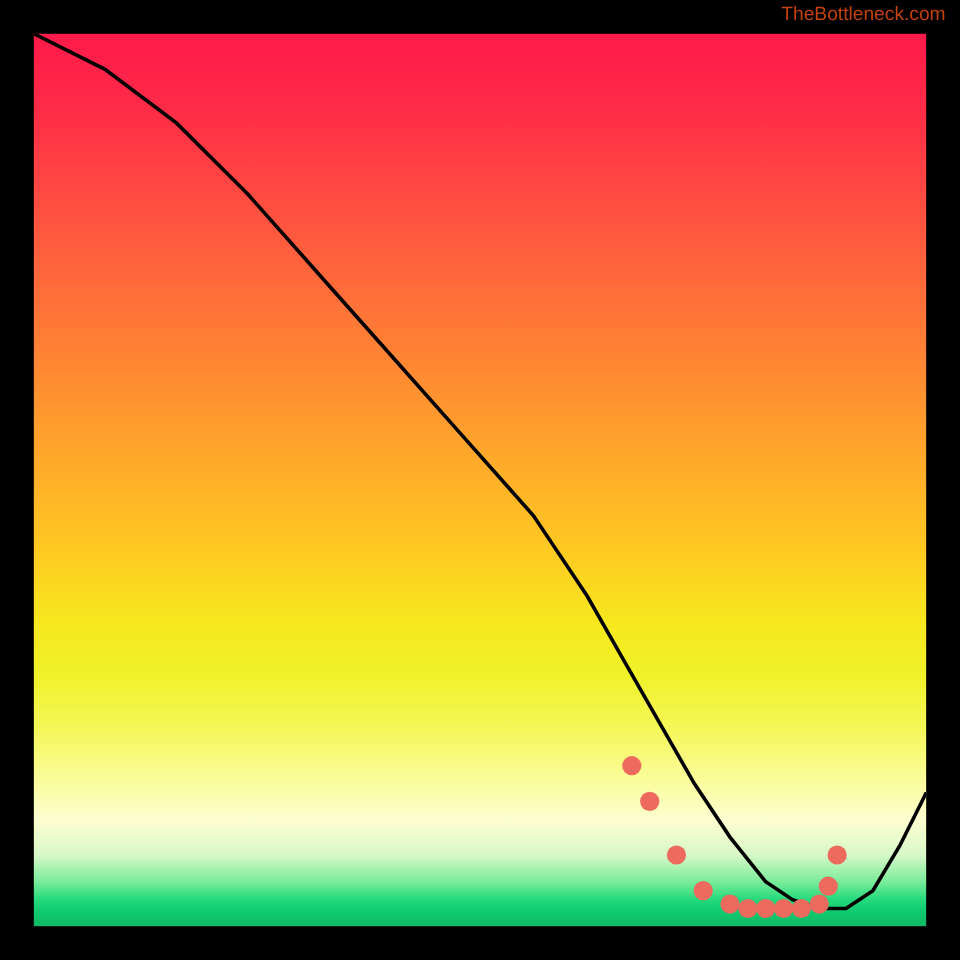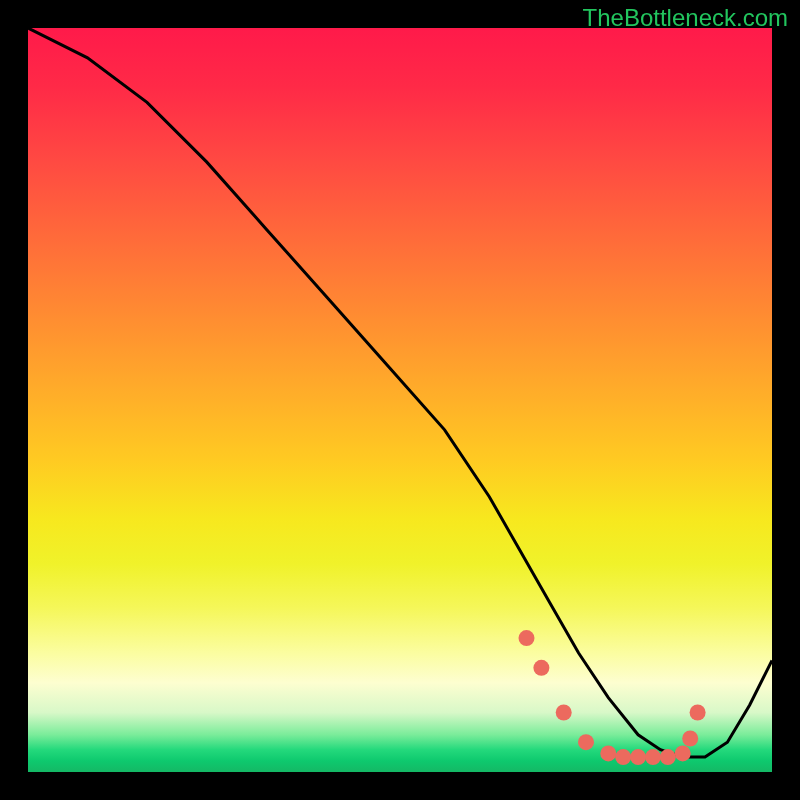--- a/index.html
+++ b/index.html
@@ -7,22 +7,22 @@
     width: 800px;
     height: 800px;
     background: #000;
     position: relative;
     font-family: Arial, sans-serif;
   }
   .attribution {
     position: absolute;
     top: 4px;
     right: 12px;
-    color: #22c55e;
-    font-size: 24px;
+    color: #c2410c;
+    font-size: 16px;
     font-weight: 500;
     z-index: 10;
   }
   .plot-area {
     position: absolute;
     left: 28px;
     top: 28px;
     width: 744px;
     height: 744px;
     overflow: hidden;

